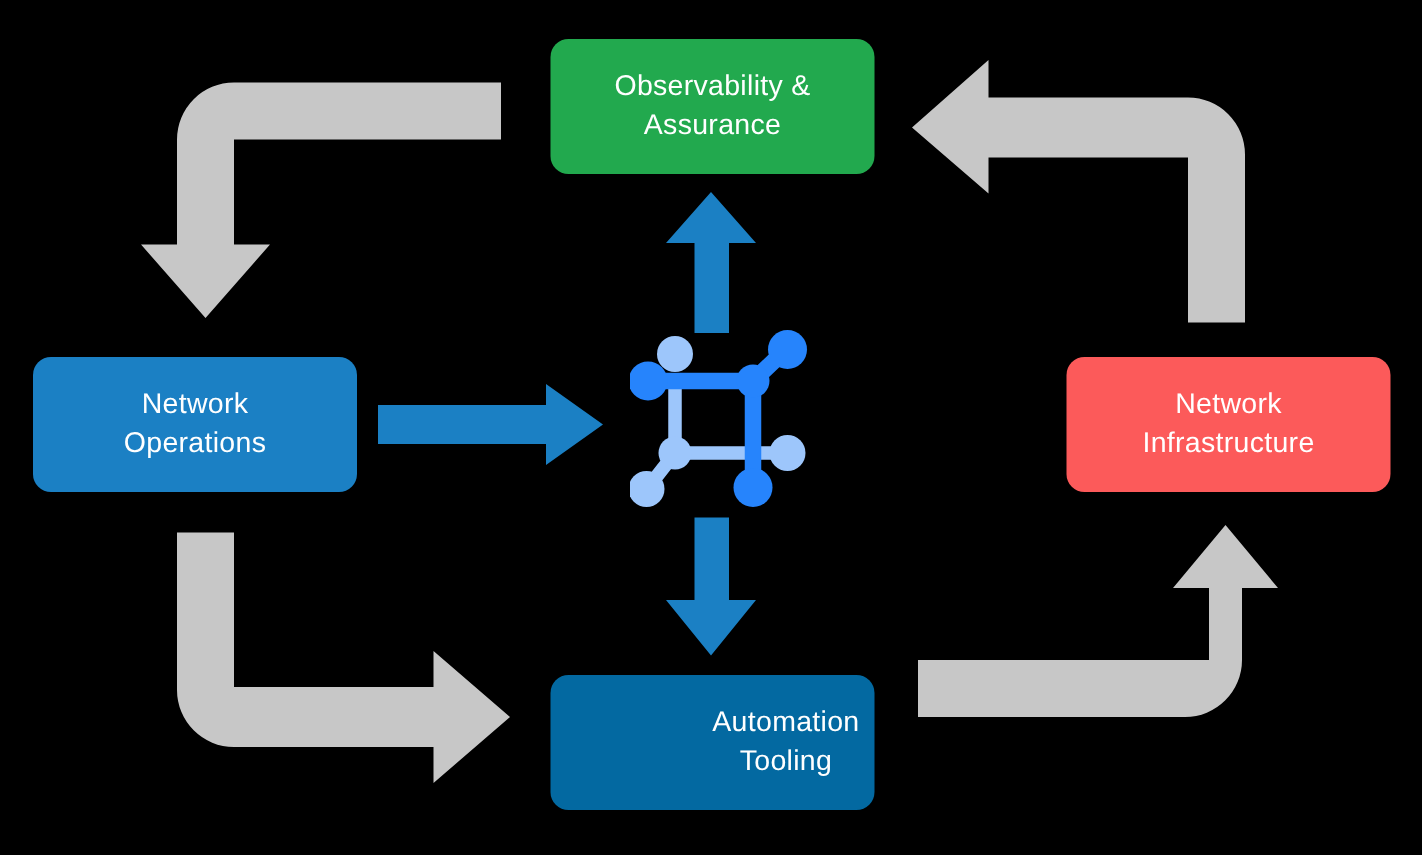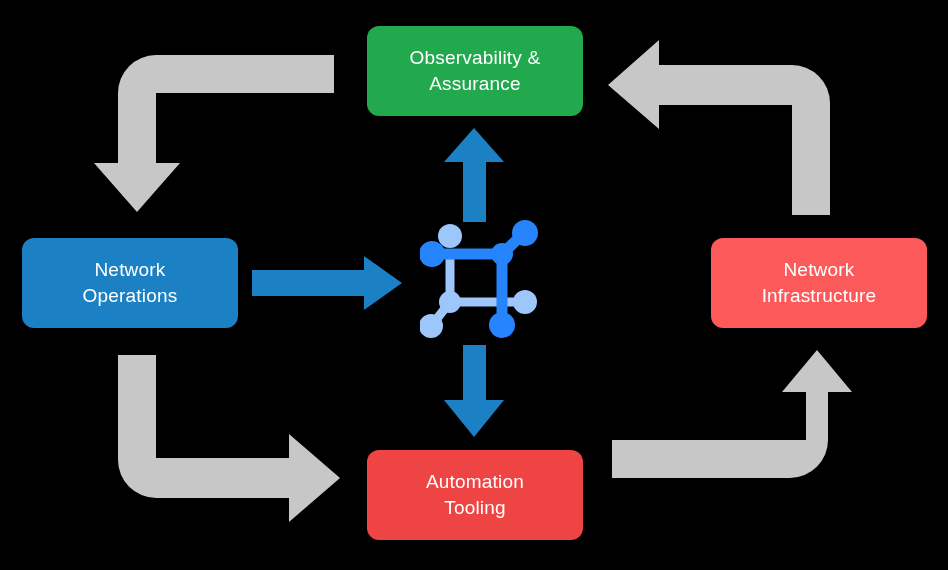--- a/index.html
+++ b/index.html
@@ -206,18 +206,18 @@
   <div class="node-box" id="box-network-operations" style="background: rgb(27, 128, 196);">
     <span>Network
 Operations</span>
   </div>
 
   <div class="node-box" id="box-network-infrastructure" style="background: rgb(252, 90, 90);">
     <span>Network
 Infrastructure</span>
   </div>
 
-  <div class="node-box" id="box-automation-tooling" style="background: #ef4444;">
+  <div class="node-box" id="box-automation-tooling" style="background: #0369a1; justify-content: flex-end;">
     <span>Automation
 Tooling</span>
   </div>
 
 </div>
 
 </body></html>

